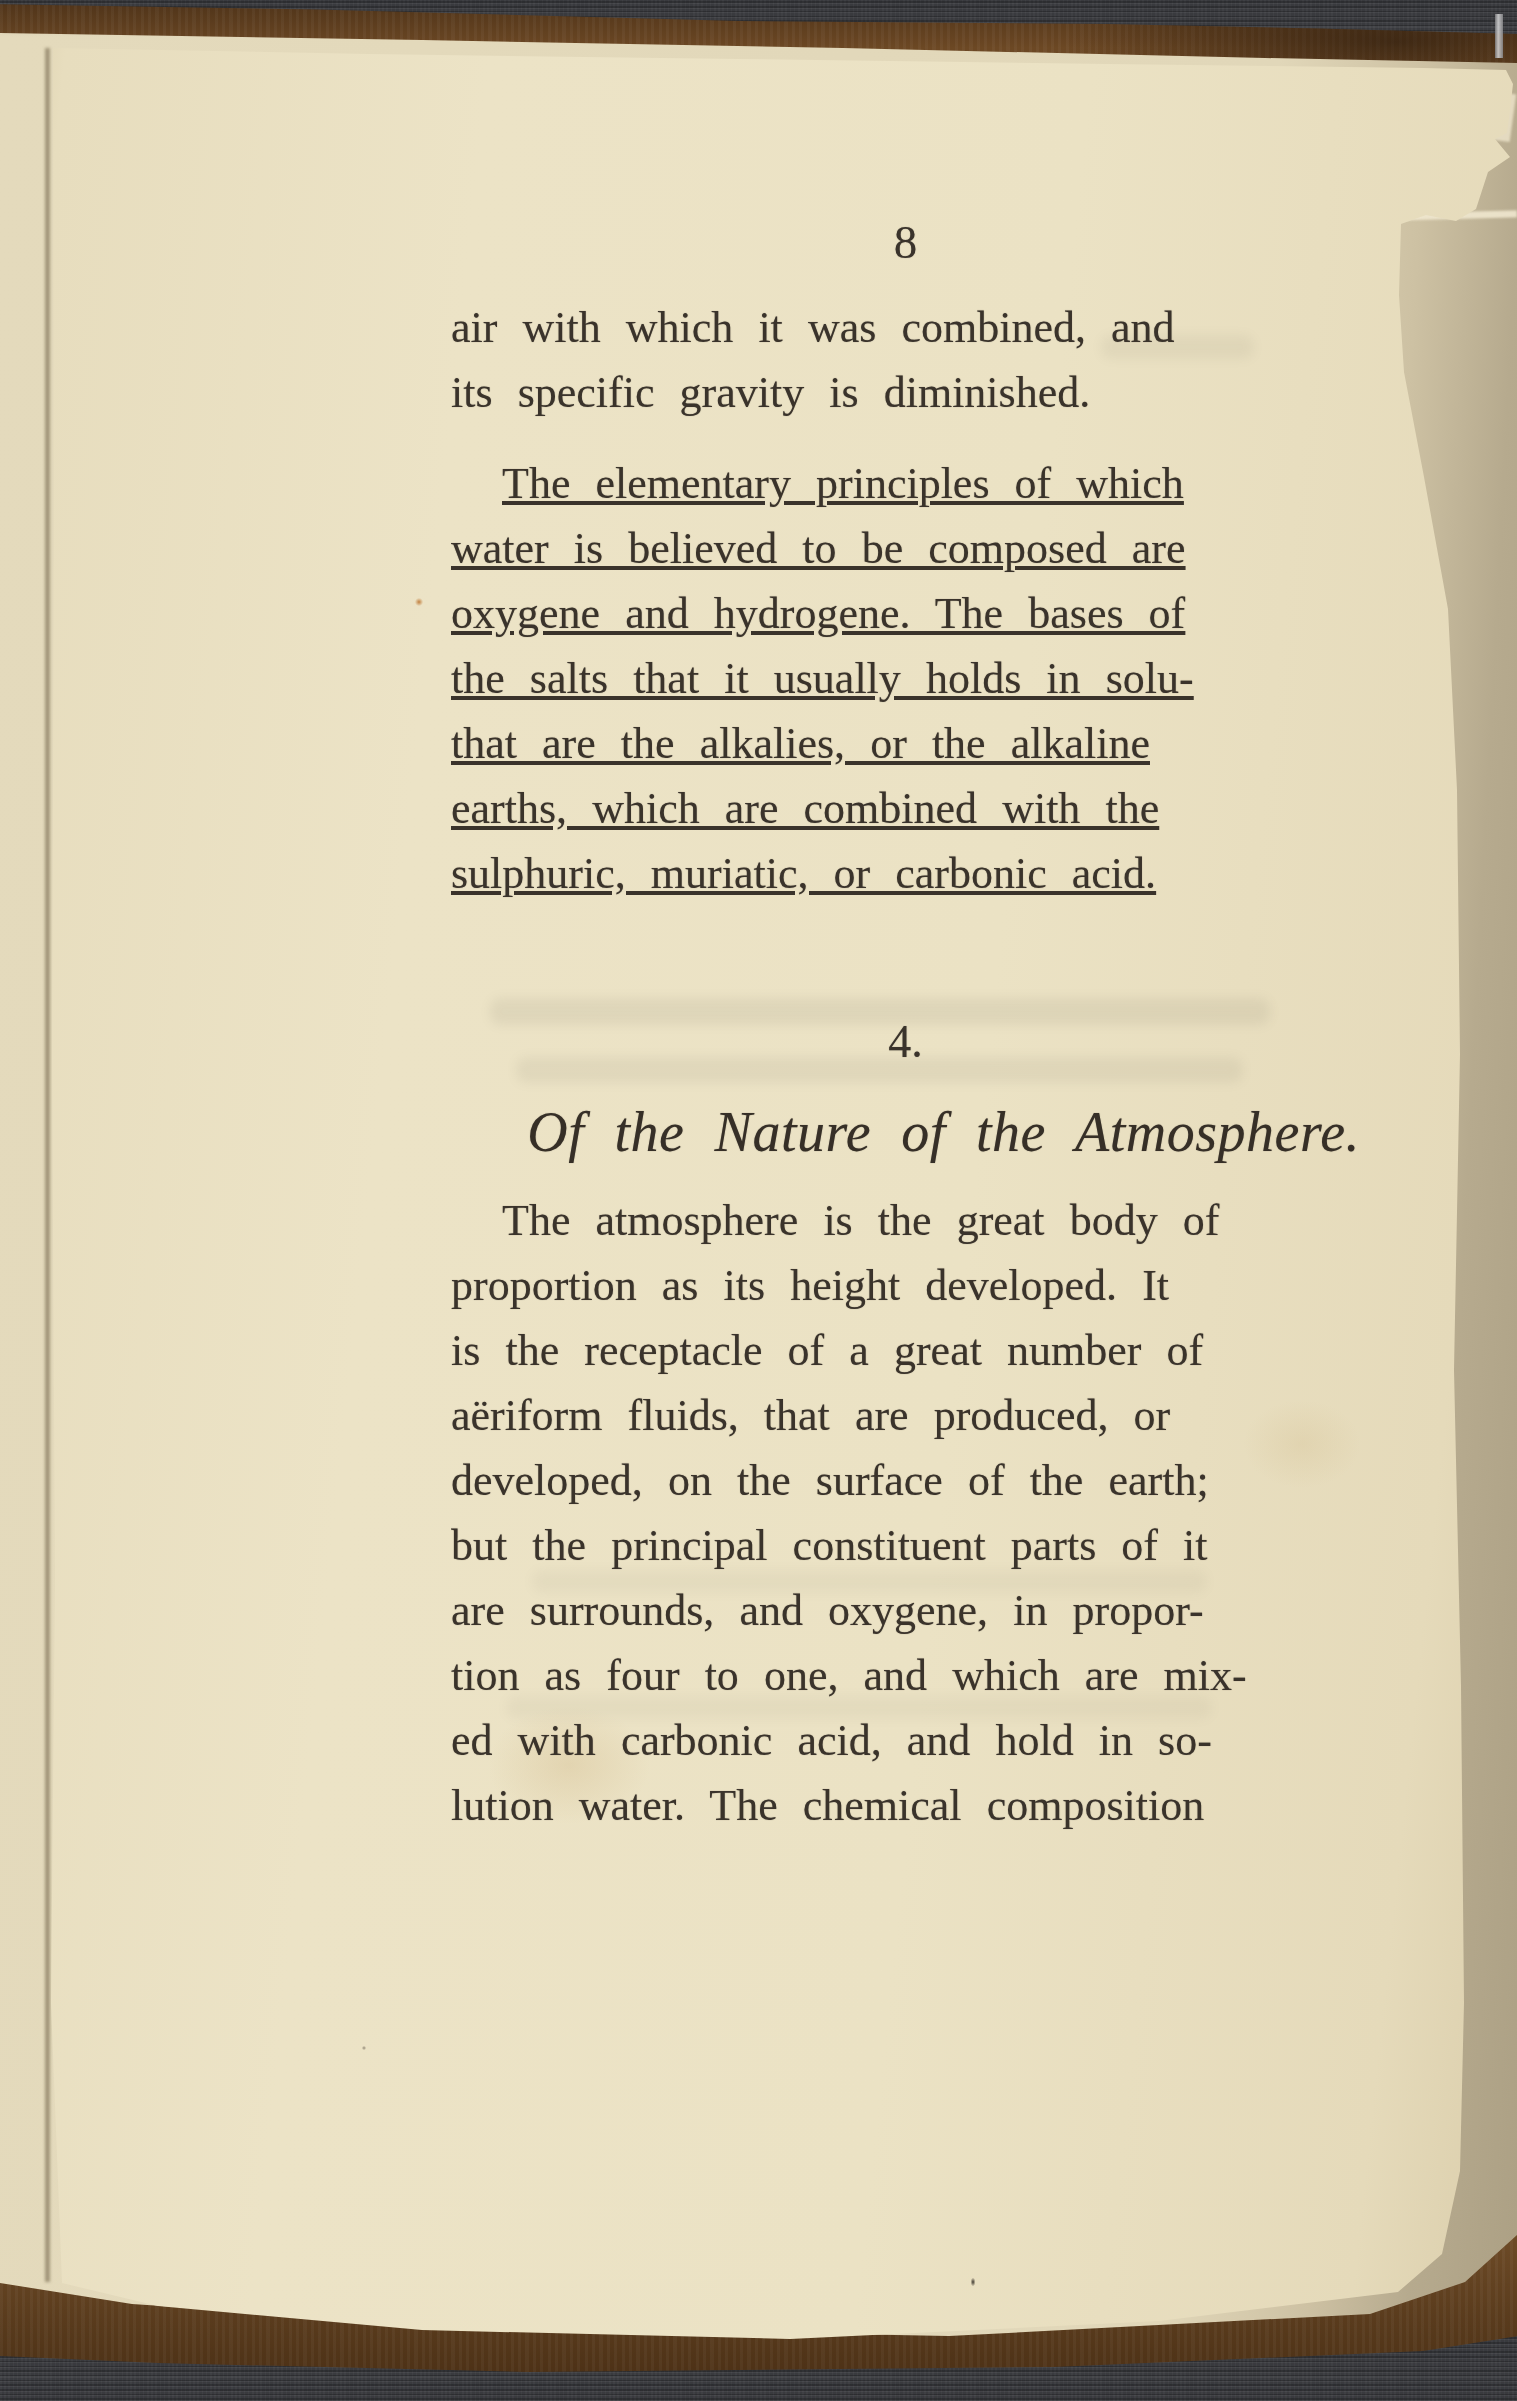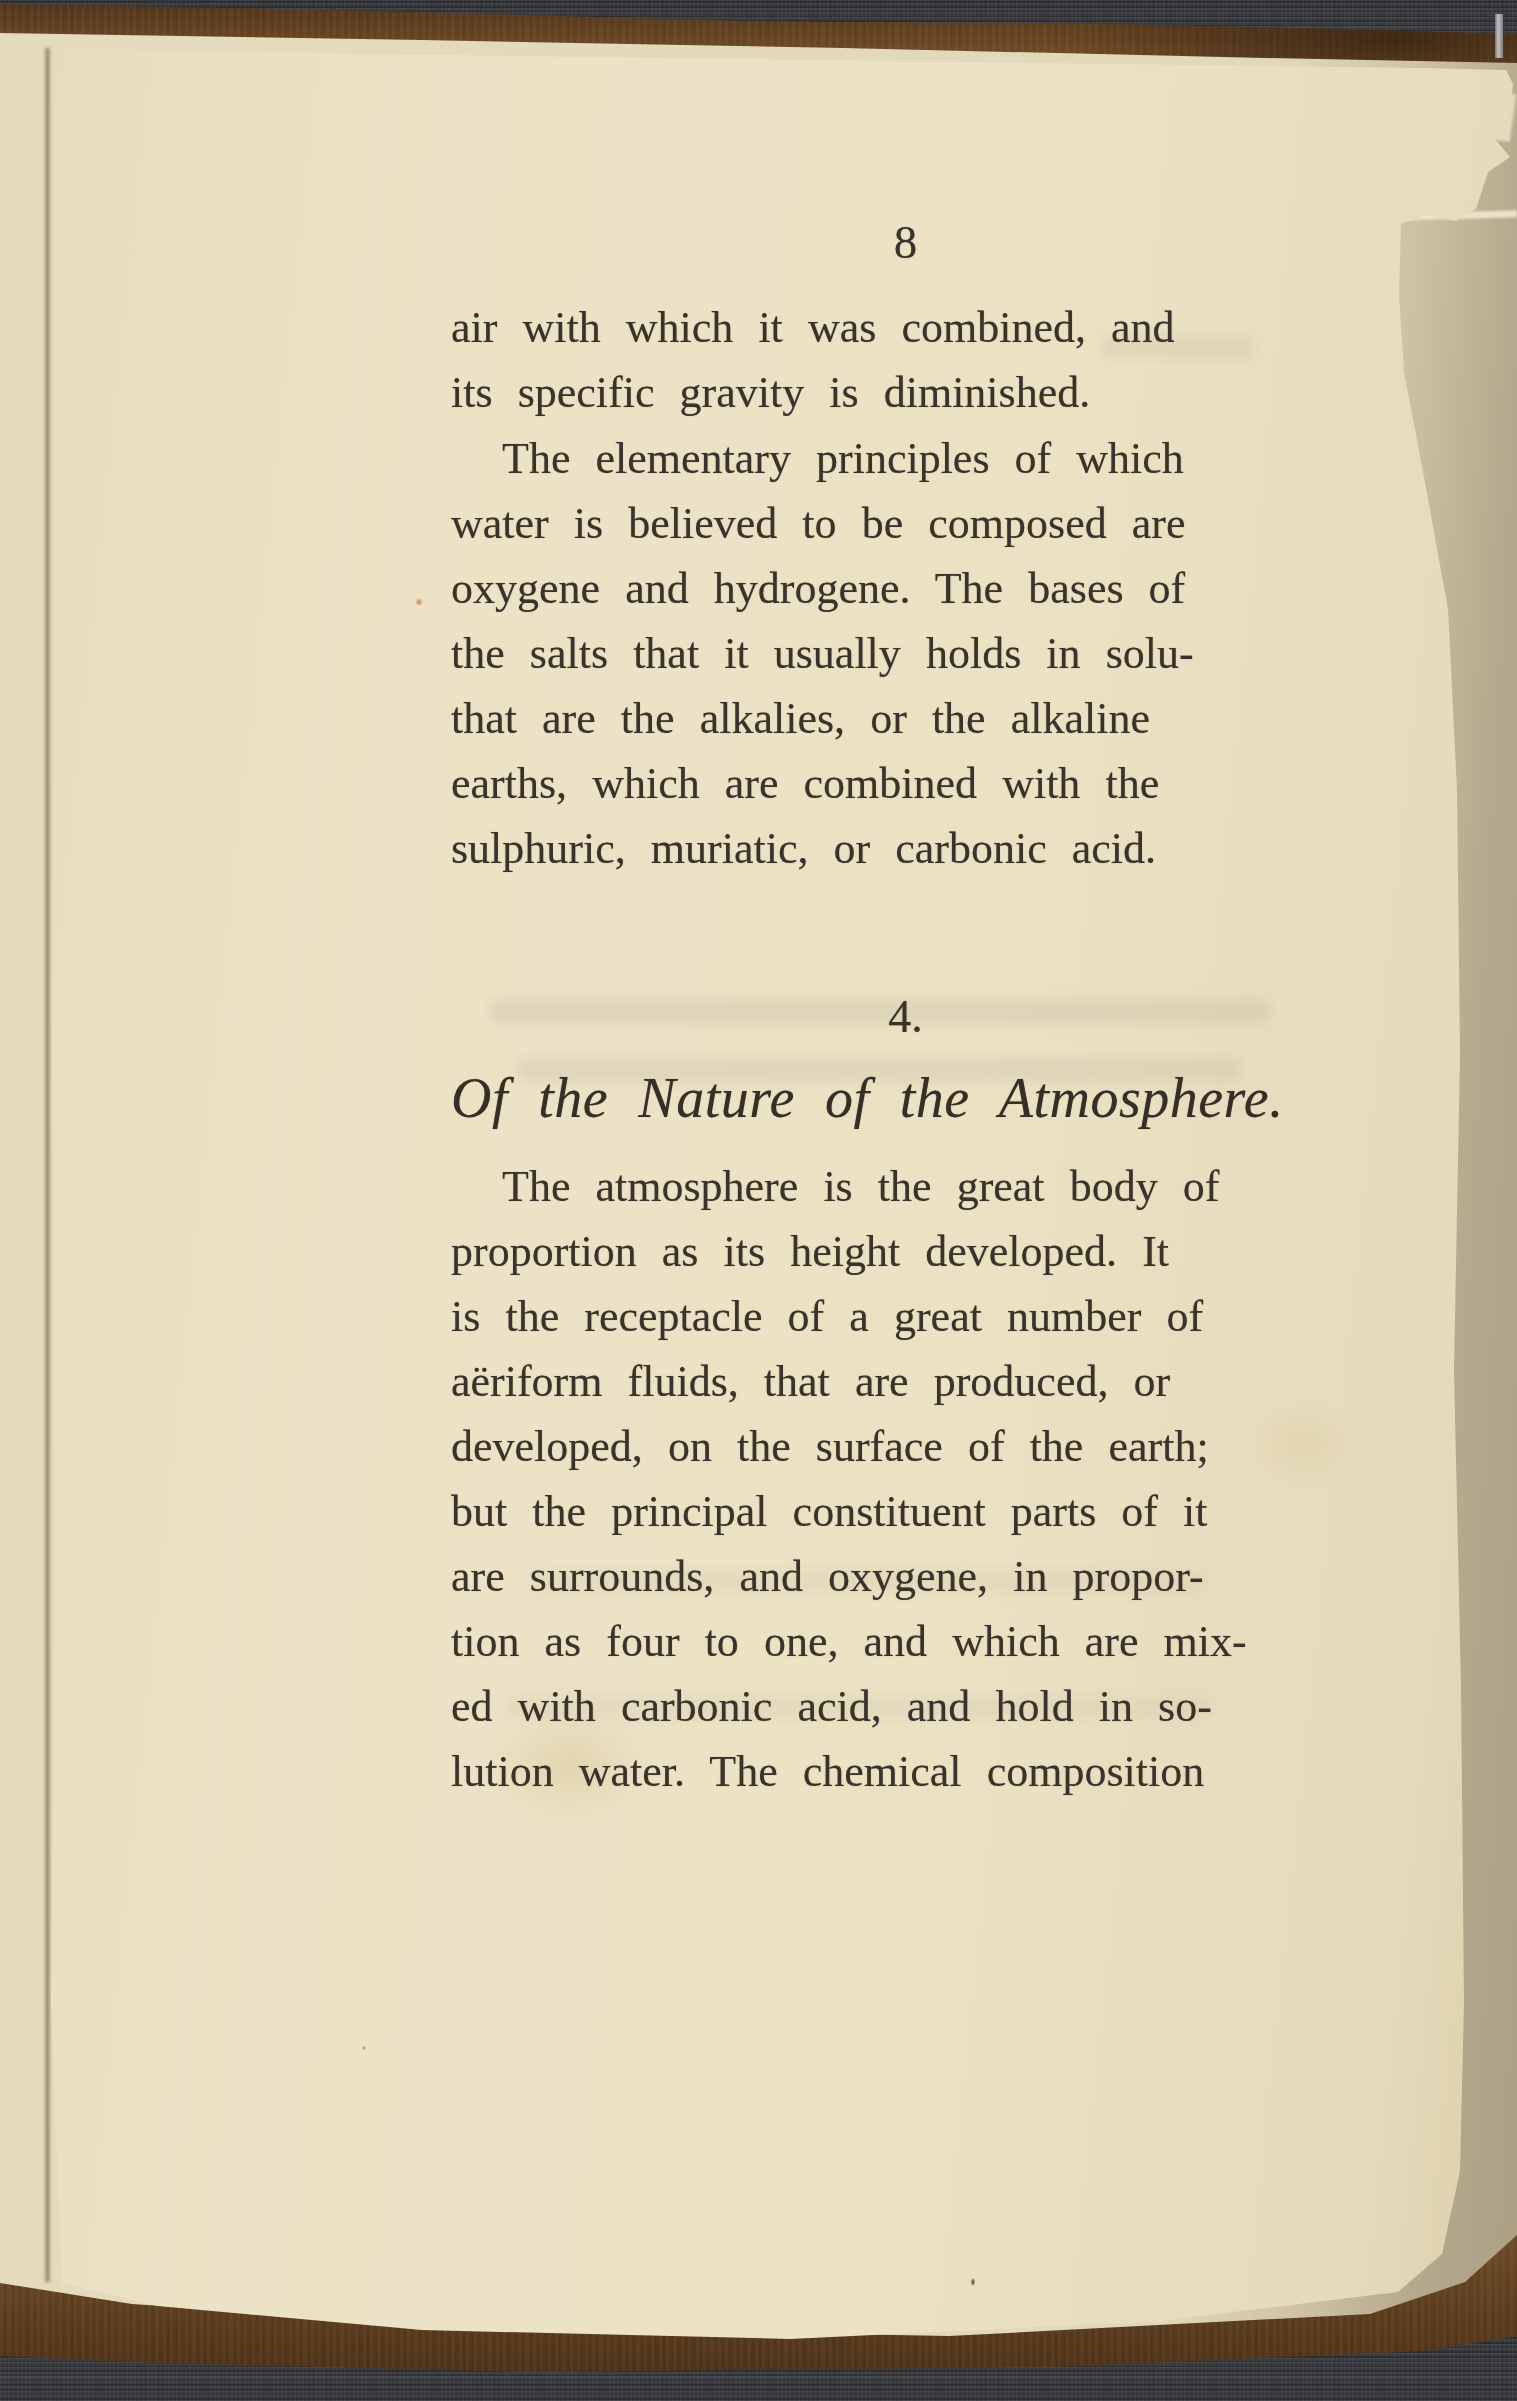--- a/index.html
+++ b/index.html
@@ -72,23 +72,23 @@
   .text-column{position:absolute;left:451px;top:211px;width:909px;
     color:#3a332b;font-size:44px;word-spacing:0.32em;
     text-shadow:0 0 1.1px rgba(58,50,42,0.45);}
   .pagenum{height:63px;line-height:63px;text-align:center;font-size:47px;margin-bottom:21px;}
   .para{text-align:justify;}
   .line{height:65px;line-height:65px;overflow:hidden;text-align:justify;white-space:nowrap;}
   .line::after{content:"";display:inline-block;width:100%;height:0;}
   .para.ragged .line:last-child{text-align:left;}
   .para.ragged .line:last-child::after{width:0;}
   .para.ind .line:first-child{text-indent:51px;}
-  .p2{margin-top:1px;}
+  .p2{margin-top:26px;text-decoration:underline;}
   .secnum{margin-top:103px;height:65px;line-height:65px;text-align:center;font-size:46px;}
-  .heading{margin-top:12px;height:74px;line-height:74px;text-align:left;
+  .heading{margin-top:21px;height:74px;line-height:74px;text-align:right;
     font-style:italic;font-size:56px;letter-spacing:0.5px;word-spacing:0.28em;color:#362f27;}
   .p3{margin-top:19px;}
 </style>
 </head>
 <body>
 
 <div class="canvas">
   <div class="fabric"></div>
   <div class="leather"></div>
   <div class="clasp"></div>

